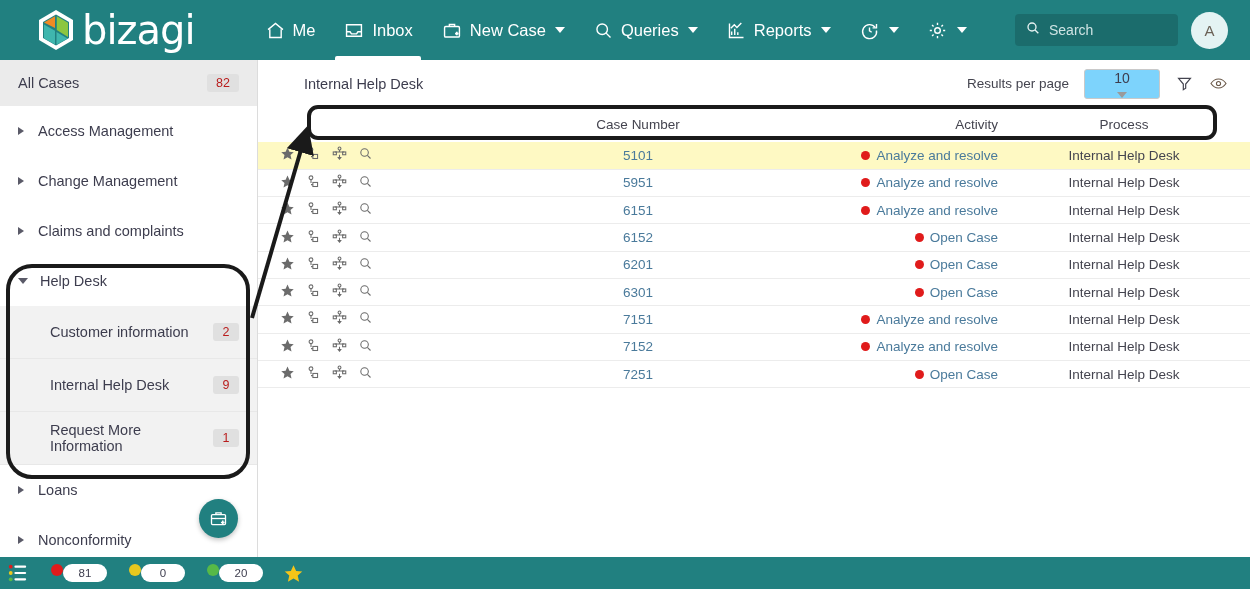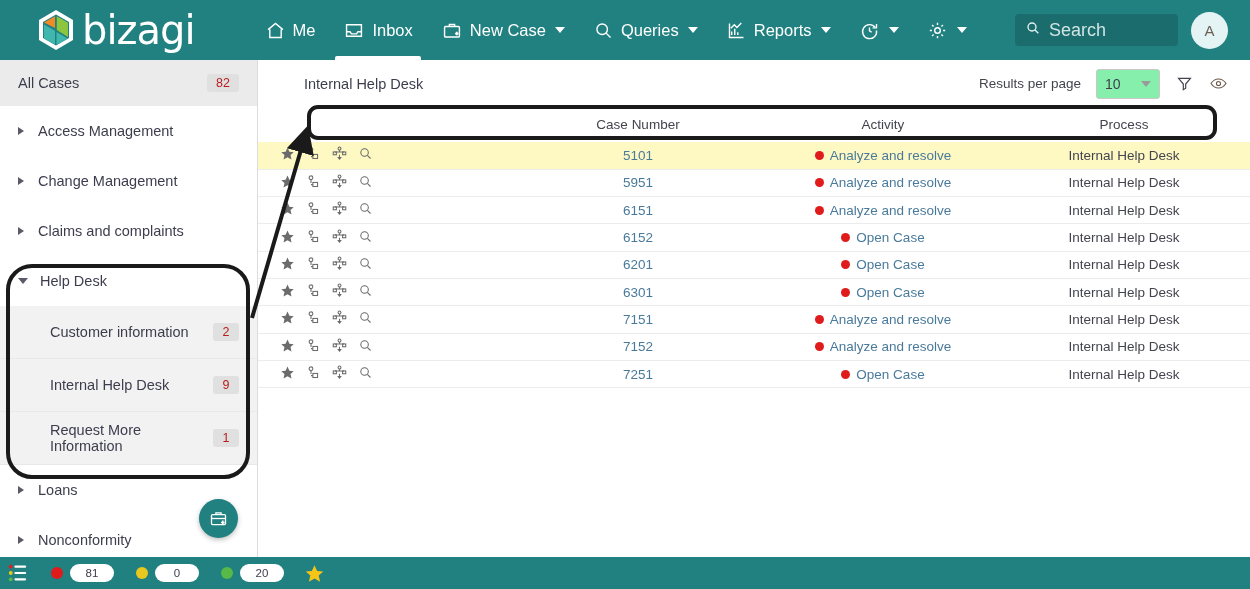--- a/index.html
+++ b/index.html
@@ -41,21 +41,21 @@
   }
   .nav-icon { display: inline-flex; align-items: center; }
   .search-box {
     position: absolute; left: 1015px; top: 14px; width: 163px; height: 32px;
     background: #1b6c6c; border-radius: 4px;
     display: flex; align-items: center; padding: 0 10px; gap: 8px;
     cursor: text;
   }
   .search-box input {
     background: transparent; border: none; outline: none;
-    color: #e6f2f2; font-size: 18px; width: 120px;
+    color: #e6f2f2; font-size: 14px; width: 120px;
     font-family: "Liberation Sans", sans-serif;
   }
   .search-box input::placeholder { color: #cfe4e4; }
   .avatar {
     position: absolute; left: 1191px; top: 12px; width: 37px; height: 37px;
     border-radius: 50%; background: #e4f3f3; color: #6b6257;
     display: flex; align-items: center; justify-content: center;
     font-size: 15px; cursor: pointer;
   }
 
@@ -102,59 +102,60 @@
   
   .main { position: absolute; top: 60px; left: 258px; width: 992px; height: 497px; background:#fff; }
   .main-head {
     display: flex; align-items: center; height: 47px;
     padding: 0 22px 0 46px; justify-content: space-between;
   }
   .main-title { color: #3d3d4e; font-size: 14.5px; }
   .head-right { display: flex; align-items: center; gap: 15px; }
   .rpp-label { color: #44444f; font-size: 13.5px; }
   .rpp-select {
-    width: 64px; height: 30px; border: 1px solid #c9c9c9; border-radius: 3px;
+    width: 76px; height: 30px; border: 1px solid #c9c9c9; border-radius: 3px;
     display: flex; align-items: center; justify-content: space-between;
     padding: 0 8px; color: #3d3d4e; font-size: 14px; cursor: pointer;
-    background: #86efac;
+    background: #7dd3fc;
+    flex-direction: column;
   }
   .rpp-select .caret-dn {
     width: 0; height: 0; border-left: 5px solid transparent;
     border-right: 5px solid transparent; border-top: 6px solid #9a9a9a;
   }
   .icon-btn { cursor: pointer; display: flex; align-items: center; }
 
   table.cases { width: 100%; border-collapse: collapse; table-layout: fixed; }
   table.cases th {
     font-weight: normal; color: #44444f; font-size: 13.5px;
     height: 35px; vertical-align: middle;
   }
   table.cases td {
     height: 27.3px; font-size: 13.5px; color: #44444f;
     border-bottom: 1px solid #ececec; vertical-align: middle;
   }
   table.cases tbody tr:first-child td { background: #fef9c3; }
   .col-actions { width: 250px; }
   .col-case    { width: 260px; text-align: center; }
-  .col-act     { width: 230px; text-align: center; }
+  .col-act     { width: 230px; text-align: right; }
   .col-proc    { width: 252px; text-align: center; }
   .acts { display: flex; align-items: center; gap: 11px; padding-left: 22px; }
   .case-link { color: #4a7a9b; cursor: pointer; }
   .act-cell { display: inline-flex; align-items: center; gap: 6px; }
   .dot-red { width: 9px; height: 9px; border-radius: 50%; background: #e01b1b; flex:0 0 auto; }
   .act-link { color: #4a7a9b; cursor: pointer; }
   .proc-txt { color: #44444f; }
 
   
   .bottombar {
     position: absolute; left: 0; bottom: 0; width: 1250px; height: 32px;
     background: #218080; display: flex; align-items: center;
   }
   .bb-menu { margin-left: 7px; display: flex; align-items: center; cursor: pointer; }
-  .bb-group { display: flex; align-items: center; margin-left: 22px; gap: 7px; }
+  .bb-group { display: flex; margin-left: 22px; }
   .bb-dot { width: 12px; height: 12px; border-radius: 50%; }
   .bb-pill {
     background: #ffffff; border-radius: 10px; min-width: 44px; height: 18px;
     display: flex; align-items: center; justify-content: center;
     font-size: 11.5px; color: #3d3d4e;
   }
   .bb-star { margin-left: 20px; display: flex; align-items: center; cursor: pointer; }
 
   
   .anno { position: absolute; pointer-events: none; z-index: 20; }

